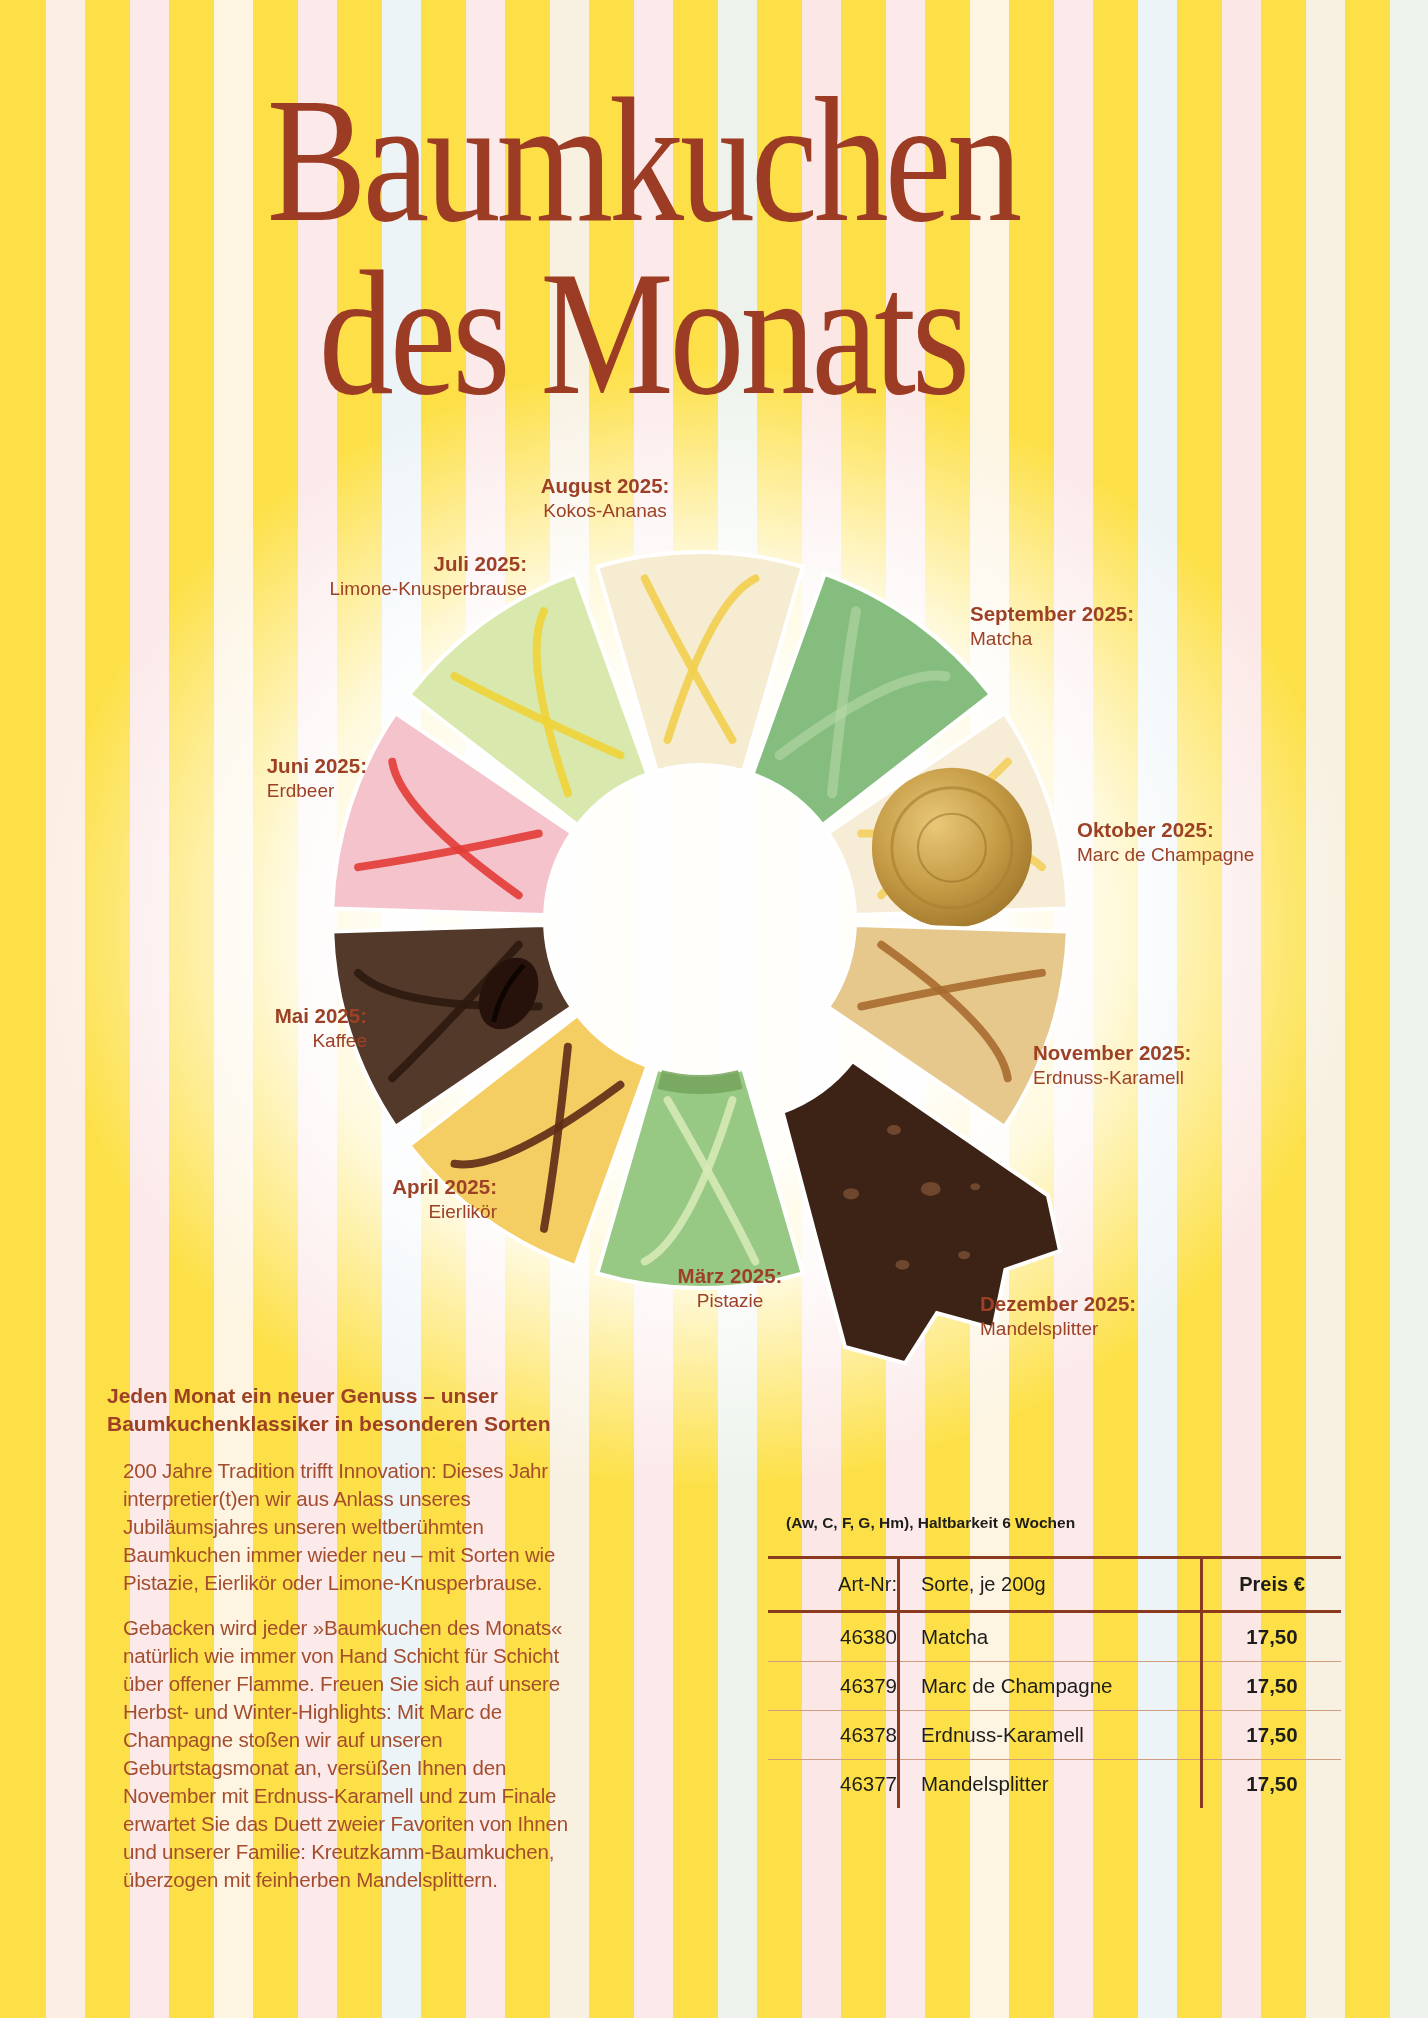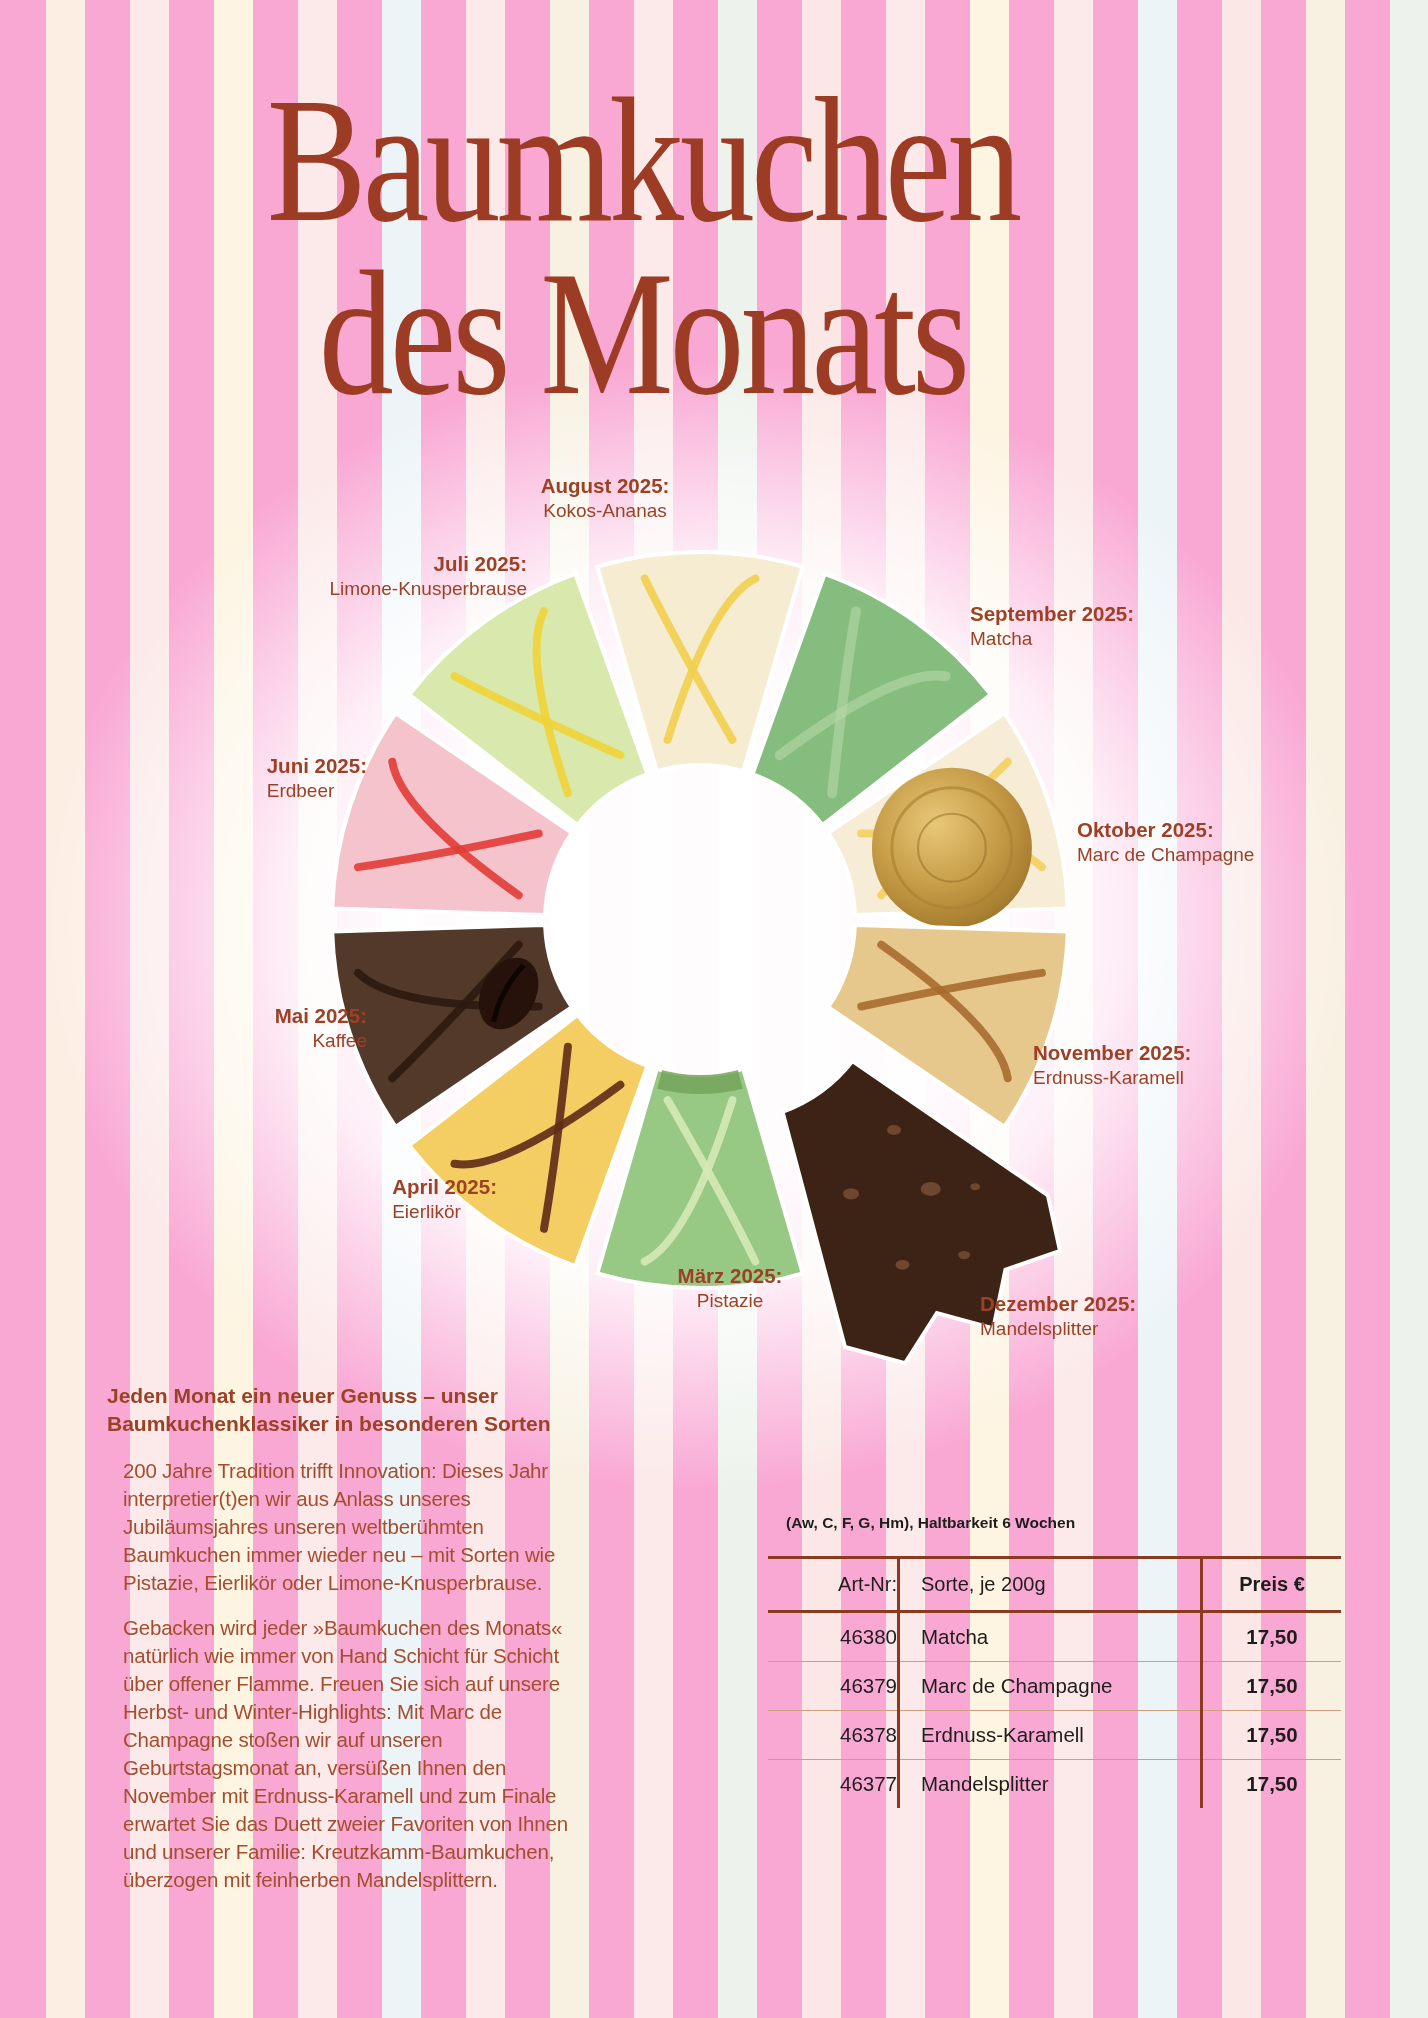--- a/index.html
+++ b/index.html
@@ -1,18 +1,18 @@
 <!DOCTYPE html>
 <html><head>
 <meta charset="utf-8">
 <style>
   html,body { margin:0; padding:0; background:#ffffff; }
   .page {
     position:relative; width:1428px; height:2018px; overflow:hidden;
-    background:#f9a8d4; font-family:"Liberation Sans", sans-serif;
+    background:#fde047; font-family:"Liberation Sans", sans-serif;
   }
   .stripes { position:absolute; inset:0; z-index:0; }
   .stripe { position:absolute; top:0; bottom:0; width:39px; }
   .glow {
     position:absolute; left:30px; top:350px; width:1340px; height:1150px; z-index:1;
     background:radial-gradient(closest-side, rgba(255,255,255,0.97) 42%, rgba(255,255,255,0.82) 62%, rgba(255,255,255,0) 98%);
   }
   .title {
     position:absolute; left:0; top:74px; width:1285px; z-index:2;
     text-align:center; font-family:"Liberation Serif", serif; font-weight:400;
@@ -208,21 +208,21 @@
         <div class="f">Erdnuss-Karamell</div>
       </div>
       <div class="month-label" style="top: 1292px; left: 980px;">
         <div class="m">Dezember 2025:</div>
         <div class="f">Mandelsplitter</div>
       </div>
       <div class="month-label" style="top: 1264px; left: 730px; transform: translateX(-50%); text-align: center;">
         <div class="m">März 2025:</div>
         <div class="f">Pistazie</div>
       </div>
-      <div class="month-label" style="top: 1175px; right: 931px; text-align: left;">
+      <div class="month-label" style="top: 1175px; right: 931px; text-align: right;">
         <div class="m">April 2025:</div>
         <div class="f">Eierlikör</div>
       </div>
       <div class="month-label" style="top: 1004px; right: 1061px; text-align: right;">
         <div class="m">Mai 2025:</div>
         <div class="f">Kaffee</div>
       </div>
       <div class="month-label" style="top: 754px; right: 1061px; text-align: left;">
         <div class="m">Juni 2025:</div>
         <div class="f">Erdbeer</div>

